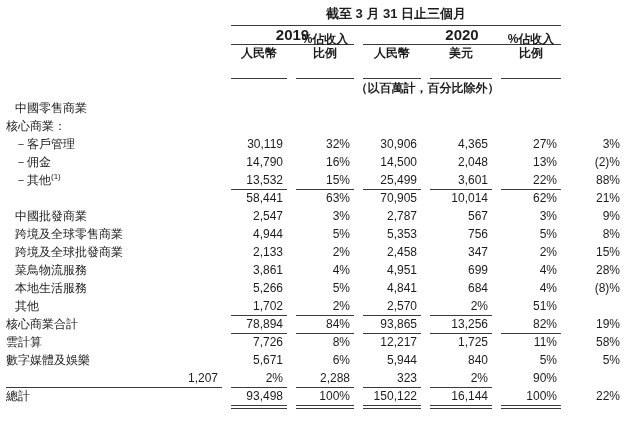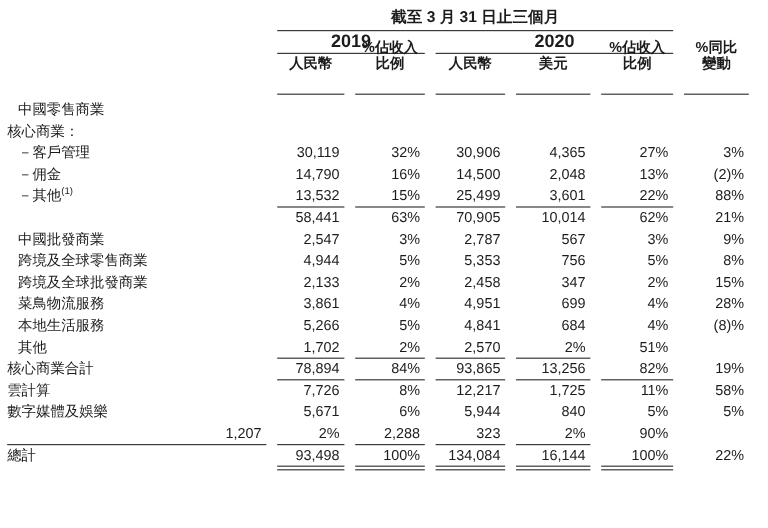--- a/index.html
+++ b/index.html
@@ -102,28 +102,25 @@
 
     </div>
     <div class="hc">
       <span>美元</span>
 
     </div>
     <div class="hc">
       <span>%佔收入</span>
       <span>比例</span>
     </div>
-    <div class="hc">
-      <span>%同比</span>
-      <span>變動</span>
-    </div>
-  </div>
-
-  <div class="grid">
-    <div class="spacer"></div>
+  </div>
+
+  <div class="grid">
+    <div class="spacer"></div>
+    <div class="note-cell">（以百萬計，百分比除外）</div>
   </div>
 
   <div class="tbody">
       <div class="grid trow">
         <div class="cell label ind1">中國零售商業</div>
         <div class="cell num c1 l"></div>
         <div class="cell num c2 l"></div>
         <div class="cell num c3 l"></div>
         <div class="cell num c4 l"></div>
         <div class="cell num c5 l"></div>
@@ -259,20 +256,20 @@
         <div class="cell num c2 l">2%</div>
         <div class="cell num c3 l">2,288</div>
         <div class="cell num c4 l">323</div>
         <div class="cell num c5 l">2%</div>
         <div class="cell num c6">90%</div>
       </div>
       <div class="grid trow dbl-below">
         <div class="cell label">總計</div>
         <div class="cell num c1 l">93,498</div>
         <div class="cell num c2 l">100%</div>
-        <div class="cell num c3 l">134,084</div>
+        <div class="cell num c3 l">150,122</div>
         <div class="cell num c4 l">16,144</div>
         <div class="cell num c5 l">100%</div>
         <div class="cell num c6">22%</div>
       </div>
     </div>
 
 </div>
 
 </body></html>

